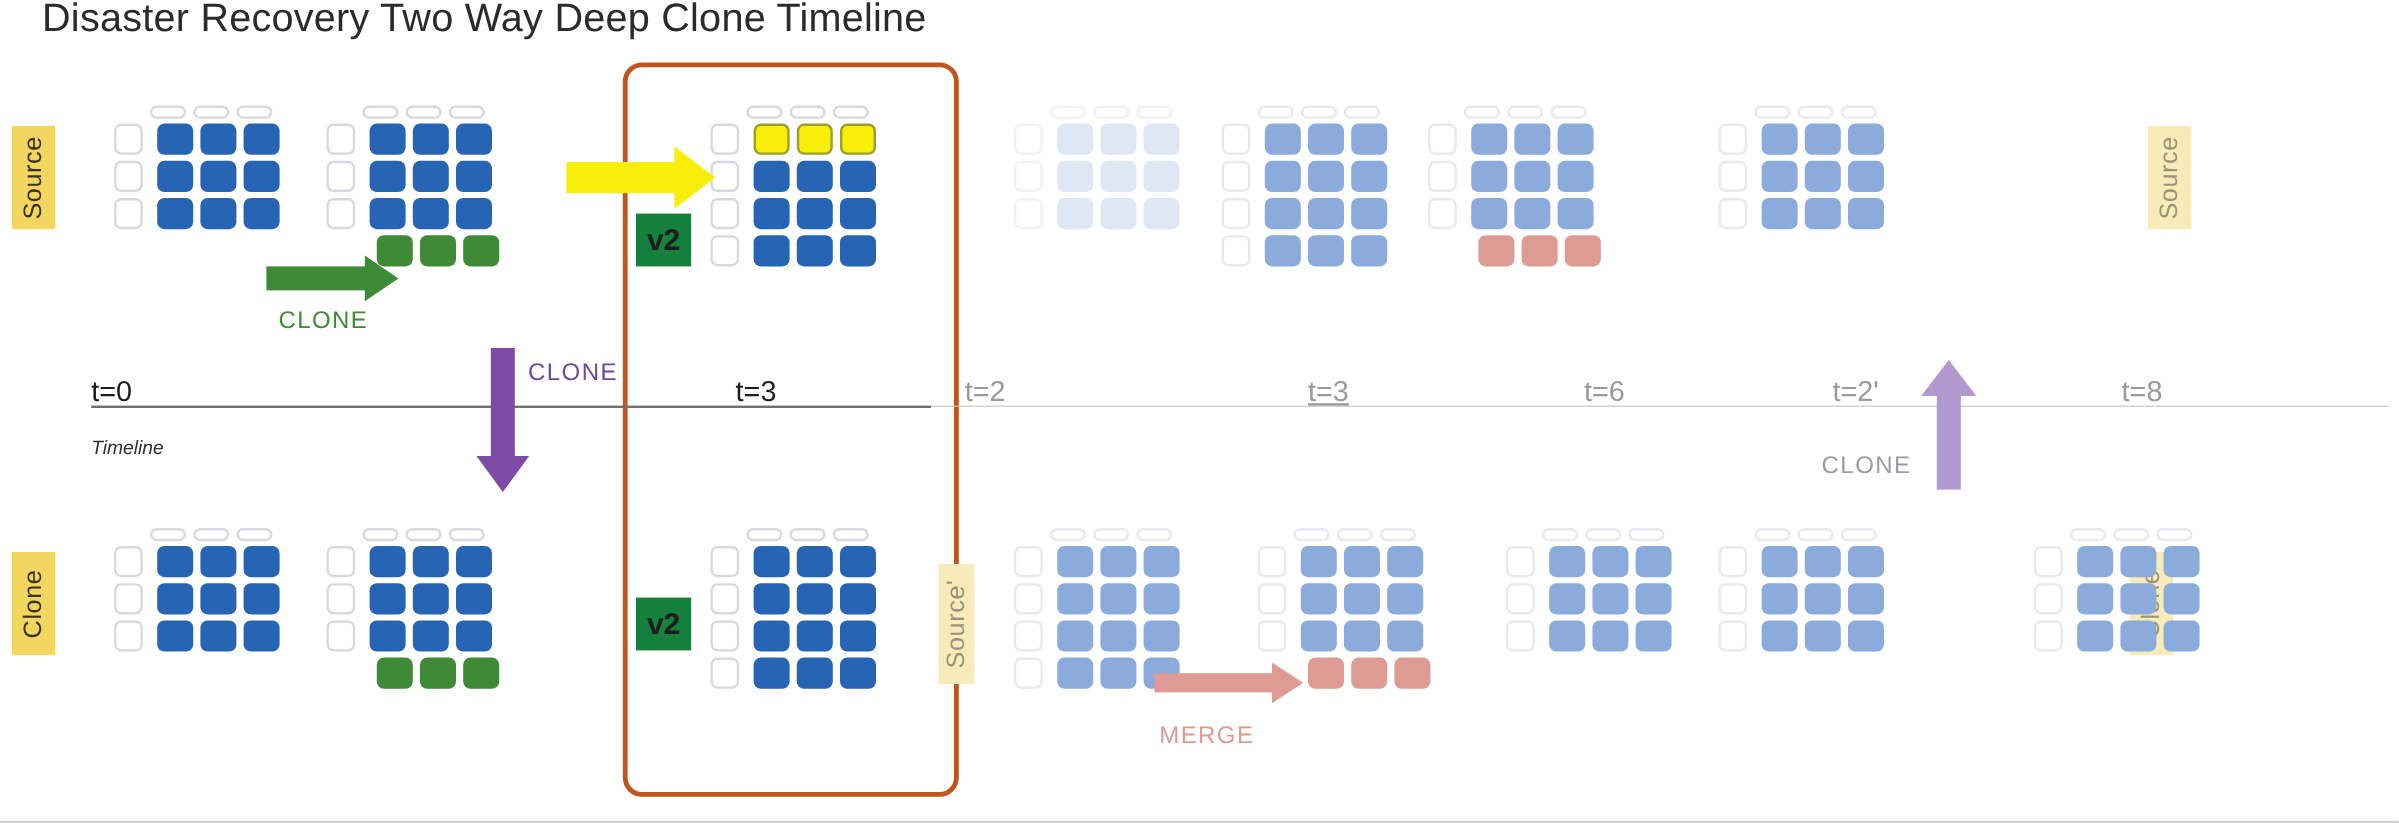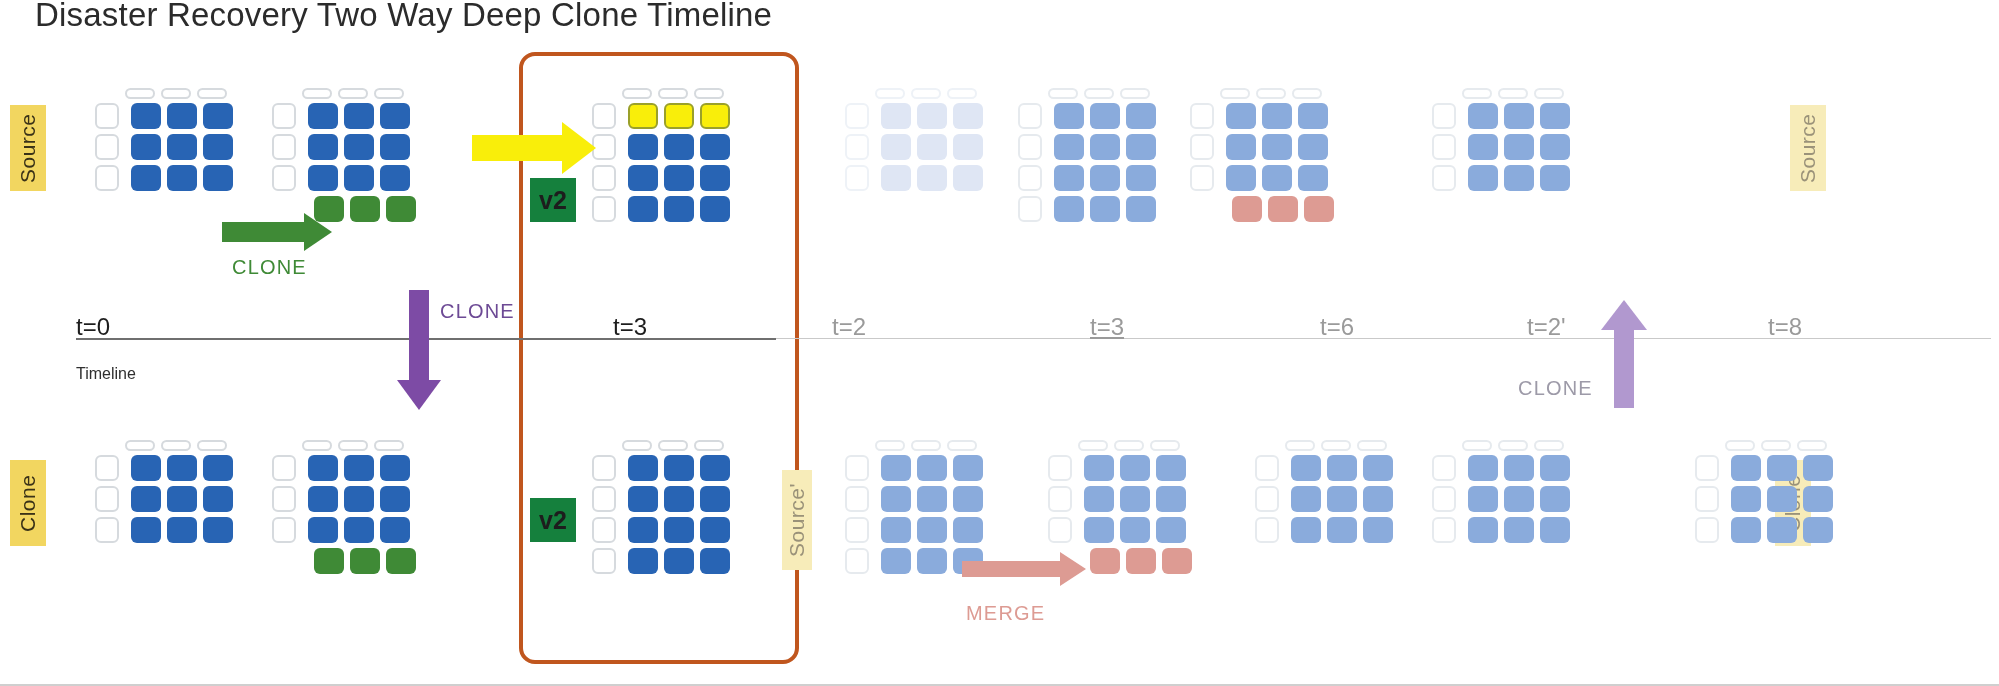--- a/index.html
+++ b/index.html
@@ -29,21 +29,21 @@
     position:absolute; left:776px; top:338px; width:1215px; height:1px;
     background:#c9c9c9;
   }
   .tick {
     position:absolute; top:313px;
     font-size:24px; color:#1d1d1d; white-space:nowrap;
   }
   .tick.faded { color:#9a9a9a; }
   .timeline-caption {
     position:absolute; left:76px; top:365px;
-    font-size:16px; color:#2f2f2f;
+    font-size:16px; font-style:italic; color:#2f2f2f;
   }
 
   
   .highlight-box {
     position:absolute; left:519px; top:52px; width:280px; height:612px;
     border:4px solid #c0561e; border-radius:16px;
     background:transparent;
   }
 
   
@@ -140,21 +140,21 @@
   <div class="title">Disaster Recovery Two Way Deep Clone Timeline</div>
 
   <div class="highlight-box"></div>
 
   <div class="axis-main"></div>
   <div class="axis-faint"></div>
   <div class="timeline-caption">Timeline</div>
   <div id="ticks">
       <div class="tick" style="left: 76px;">t=0</div>
       <div class="tick" style="left: 613px;">t=3</div>
-      <div class="tick faded" style="left: 832px;">t=2</div>
+      <div class="tick faded" style="left: 804px;">t=2</div>
       <div class="tick faded" style="left: 1090px; text-decoration: underline;">t=3</div>
       <div class="tick faded" style="left: 1320px;">t=6</div>
       <div class="tick faded" style="left: 1527px;">t=2'</div>
       <div class="tick faded" style="left: 1768px;">t=8</div>
     </div>
 
   <div class="row-label" style="left:10px;  top:105px; width:36px; height:86px;">Source</div>
   <div class="row-label" style="left:10px;  top:460px; width:36px; height:86px;">Clone</div>
   <div class="row-label pale" style="left:1790px;top:105px; width:36px; height:86px;">Source</div>
   <div class="row-label pale" style="left:1775px;top:460px; width:36px; height:86px;">Clone</div>

